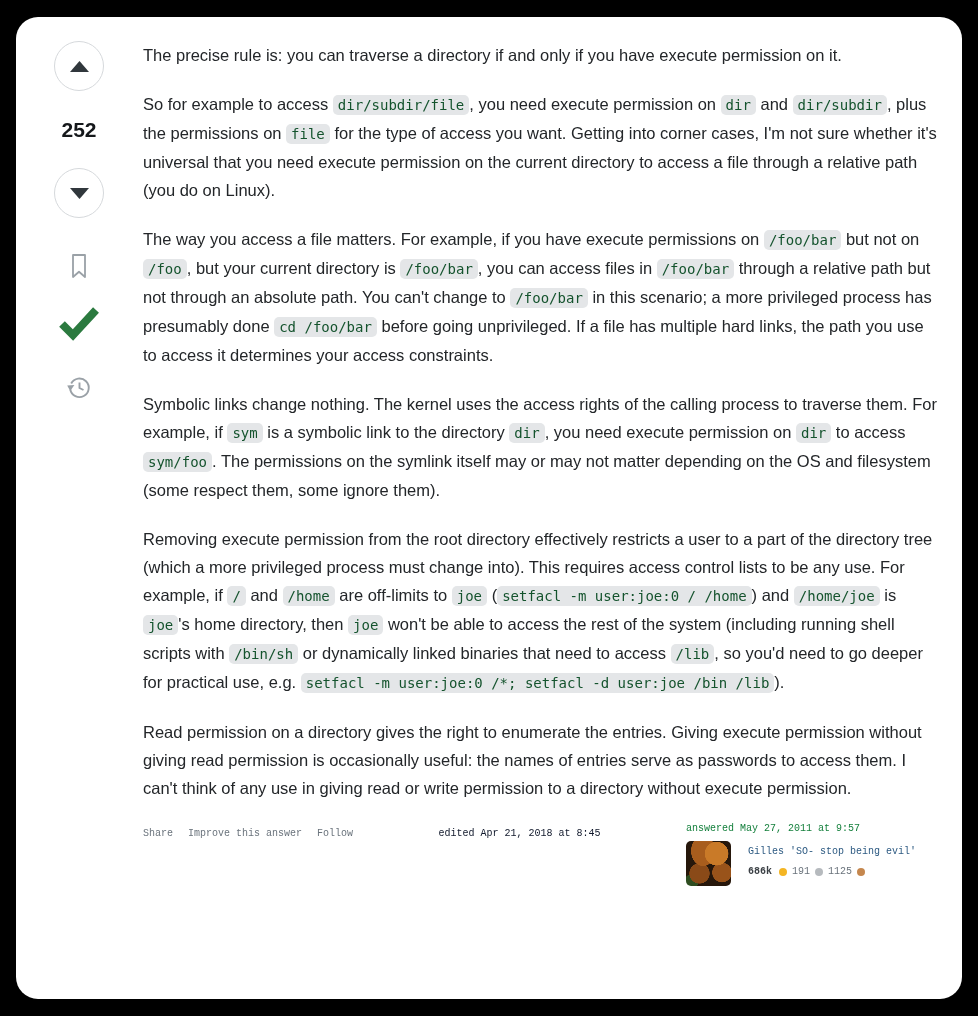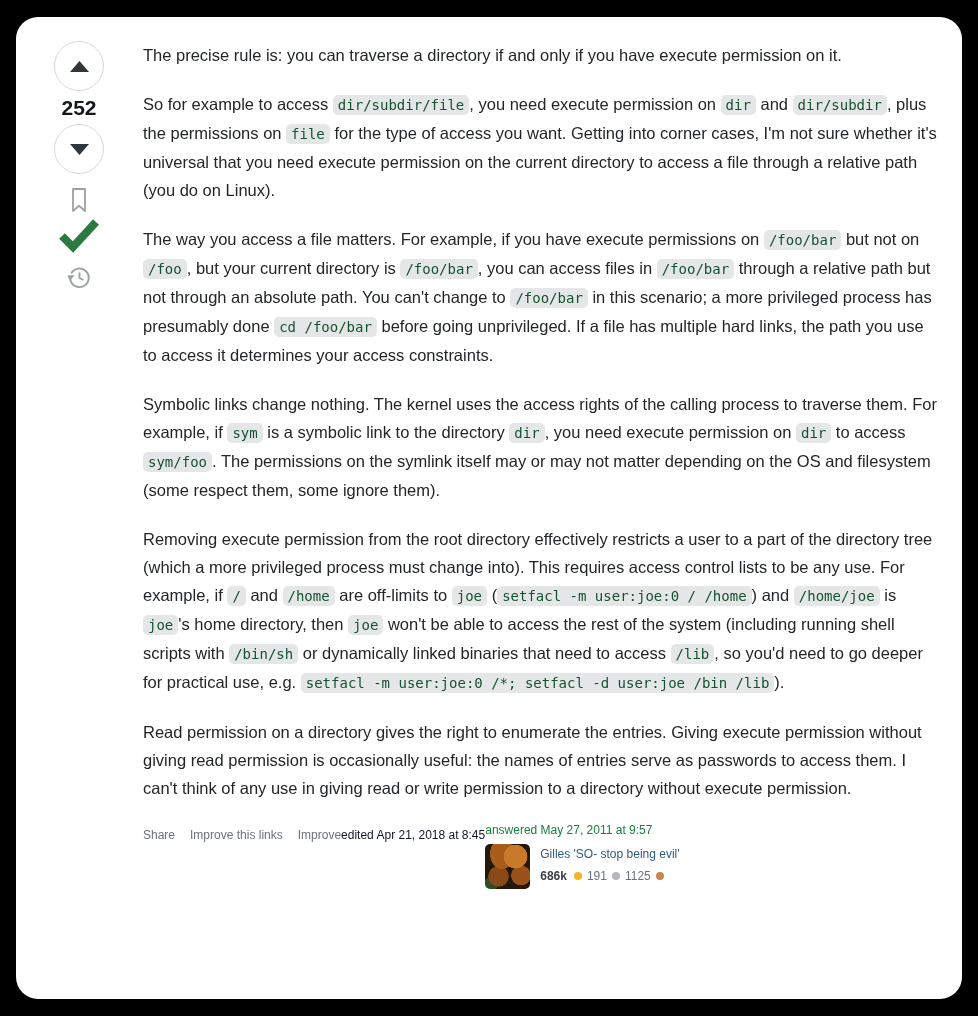--- a/index.html
+++ b/index.html
@@ -8,21 +8,21 @@
     font-family:"Liberation Sans", sans-serif;
   }
   .card{
     position:absolute;left:16px;top:17px;width:946px;height:982px;
     background:#fff;border-radius:22px;box-sizing:border-box;
     padding:24px 24px 18px 20px;display:flex;
   }
   
   .vote-col{
     width:86px;flex:0 0 86px;display:flex;flex-direction:column;
-    align-items:center;gap:3px;
+    align-items:center;gap:25px;
   }
   .vote-btn{
     width:50px;height:50px;border:1px solid #d6d9dc;border-radius:50%;
     background:#fff;display:flex;align-items:center;justify-content:center;
     cursor:pointer;box-sizing:border-box;
   }
   .vote-count{
     font-size:21px;font-weight:700;color:#15181b;line-height:1;margin:3px 0;
   }
   .icon-bookmark{margin-top:10px;}
@@ -31,30 +31,30 @@
   .content-col{flex:1;margin-left:21px;min-width:0;}
   .answer-body{font-size:16.5px;line-height:28px;color:#232629;}
   .answer-body p{margin:0 0 21px 0;}
   .answer-body code{
     font-family:"DejaVu Sans Mono", monospace;
     font-size:14px;background:#e4e6e8;color:#14532d;
     padding:2px 5px;border-radius:5px;
   }
   
   .answer-footer{
-    display:flex;align-items:flex-start;
-    margin-top:12px;font-size:12px;
+    display:flex;justify-content:space-between;align-items:flex-start;
+    margin-top:12px;font-size:10px;font-family:Liberation Mono, monospace;
   }
   .actions{display:flex;gap:15px;padding-top:5px;}
   .actions a{color:#6a737c;text-decoration:none;cursor:pointer;}
   .edited-cell{padding-top:5px;}
   .edited-cell a{color:#0f172a;text-decoration:none;cursor:pointer;}
   .user-cell{width:252px;flex:0 0 252px;}
   .answered-on{color:#15803d;margin-bottom:7px;}
-  .user-row{display:flex;gap:10px;}
+  .user-row{display:flex;gap:17px;}
   .avatar{
     width:45px;height:45px;border-radius:5px;flex:0 0 45px;cursor:pointer;
     background:
       radial-gradient(circle at 68% 28%, #c97a28 0 26%, rgba(0,0,0,0) 27%),
       radial-gradient(ellipse at 38% 22%, #a85d1d 0 30%, rgba(0,0,0,0) 31%),
       radial-gradient(circle at 30% 72%, #8a4a18 0 22%, rgba(0,0,0,0) 23%),
       radial-gradient(circle at 80% 70%, #99531a 0 20%, rgba(0,0,0,0) 21%),
       radial-gradient(circle at 12% 90%, #2e4d20 0 12%, rgba(0,0,0,0) 13%),
       #26170b;
   }
@@ -114,22 +114,22 @@
         <p><span>So for example to access </span><code>dir/subdir/file</code><span>, you need execute permission on </span><code>dir</code><span> and </span><code>dir/subdir</code><span>, plus the permissions on </span><code>file</code><span> for the type of access you want. Getting into corner cases, I'm not sure whether it's universal that you need execute permission on the current directory to access a file through a relative path (you do on Linux).</span></p>
         <p><span>The way you access a file matters. For example, if you have execute permissions on </span><code>/foo/bar</code><span> but not on </span><code>/foo</code><span>, but your current directory is </span><code>/foo/bar</code><span>, you can access files in </span><code>/foo/bar</code><span> through a relative path but not through an absolute path. You can't change to </span><code>/foo/bar</code><span> in this scenario; a more privileged process has presumably done </span><code>cd /foo/bar</code><span> before going unprivileged. If a file has multiple hard links, the path you use to access it determines your access constraints.</span></p>
         <p><span>Symbolic links change nothing. The kernel uses the access rights of the calling process to traverse them. For example, if </span><code>sym</code><span> is a symbolic link to the directory </span><code>dir</code><span>, you need execute permission on </span><code>dir</code><span> to access </span><code>sym/foo</code><span>. The permissions on the symlink itself may or may not matter depending on the OS and filesystem (some respect them, some ignore them).</span></p>
         <p><span>Removing execute permission from the root directory effectively restricts a user to a part of the directory tree (which a more privileged process must change into). This requires access control lists to be any use. For example, if </span><code>/</code><span> and </span><code>/home</code><span> are off-limits to </span><code>joe</code><span> (</span><code>setfacl -m user:joe:0 / /home</code><span>) and </span><code>/home/joe</code><span> is </span><code>joe</code><span>'s home directory, then </span><code>joe</code><span> won't be able to access the rest of the system (including running shell scripts with </span><code>/bin/sh</code><span> or dynamically linked binaries that need to access </span><code>/lib</code><span>, so you'd need to go deeper for practical use, e.g. </span><code>setfacl -m user:joe:0 /*; setfacl -d user:joe /bin /lib</code><span>).</span></p>
         <p><span>Read permission on a directory gives the right to enumerate the entries. Giving execute permission without giving read permission is occasionally useful: the names of entries serve as passwords to access them. I can't think of any use in giving read or write permission to a directory without execute permission.</span></p>
       </div>
 
     <div class="answer-footer">
       <div class="actions" id="actions">
           <a>Share</a>
-          <a>Improve this links</a>
-          <a>Improve</a>
+          <a>Improve this answer</a>
+          <a>Follow</a>
         </div>
 
       <div class="edited-cell">
         <a>edited Apr 21, 2018 at 8:45</a>
       </div>
 
       <div class="user-cell">
         <div class="answered-on">answered May 27, 2011 at 9:57</div>
         <div class="user-row">
           <div class="avatar"></div>

